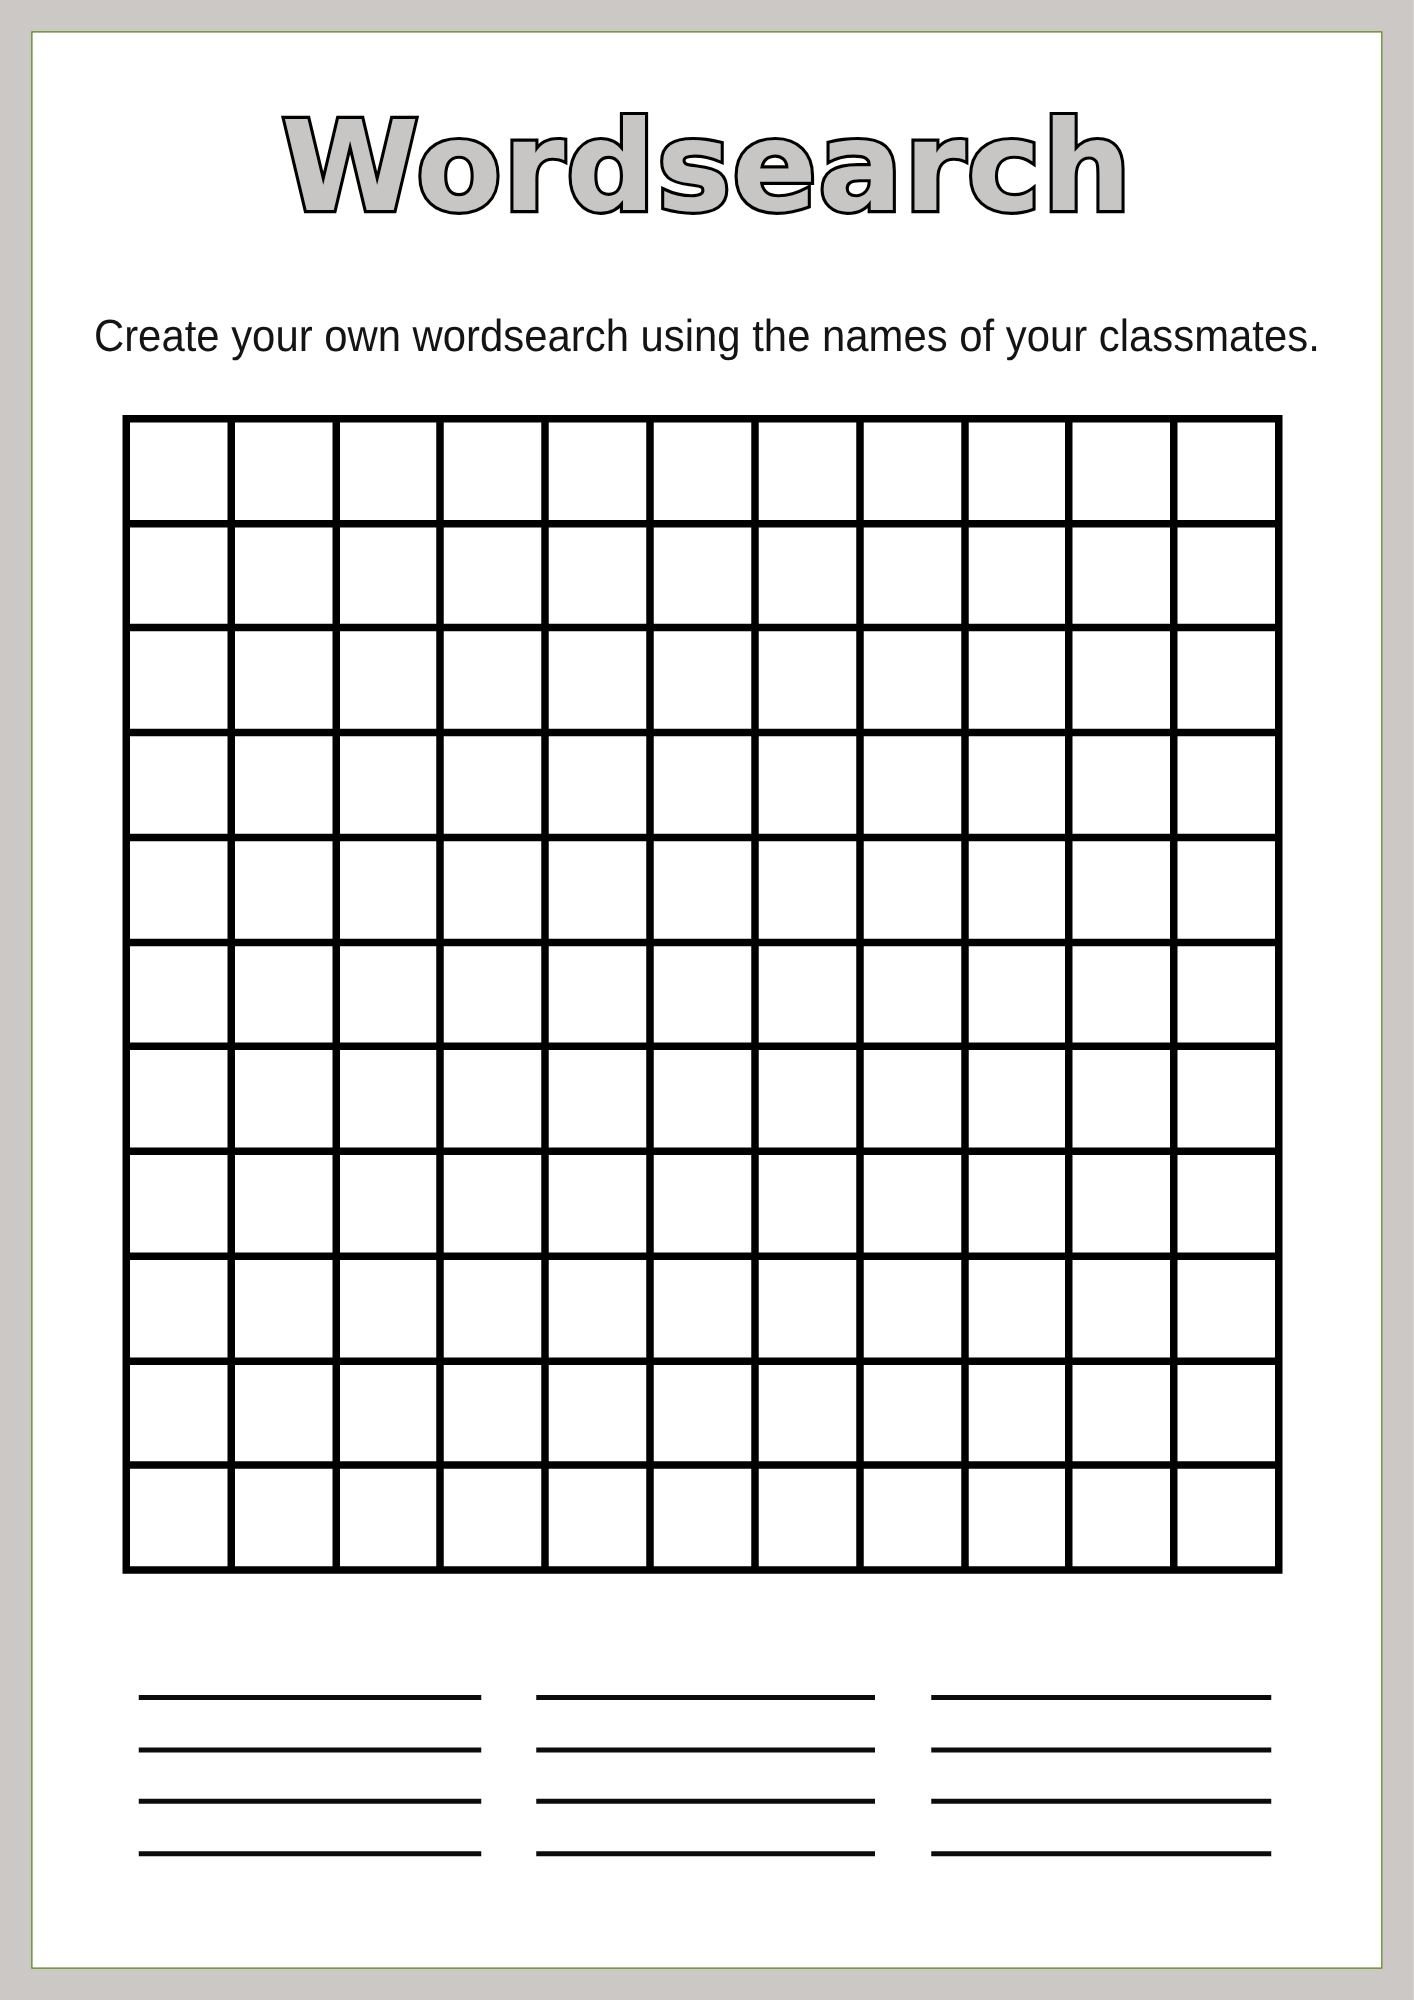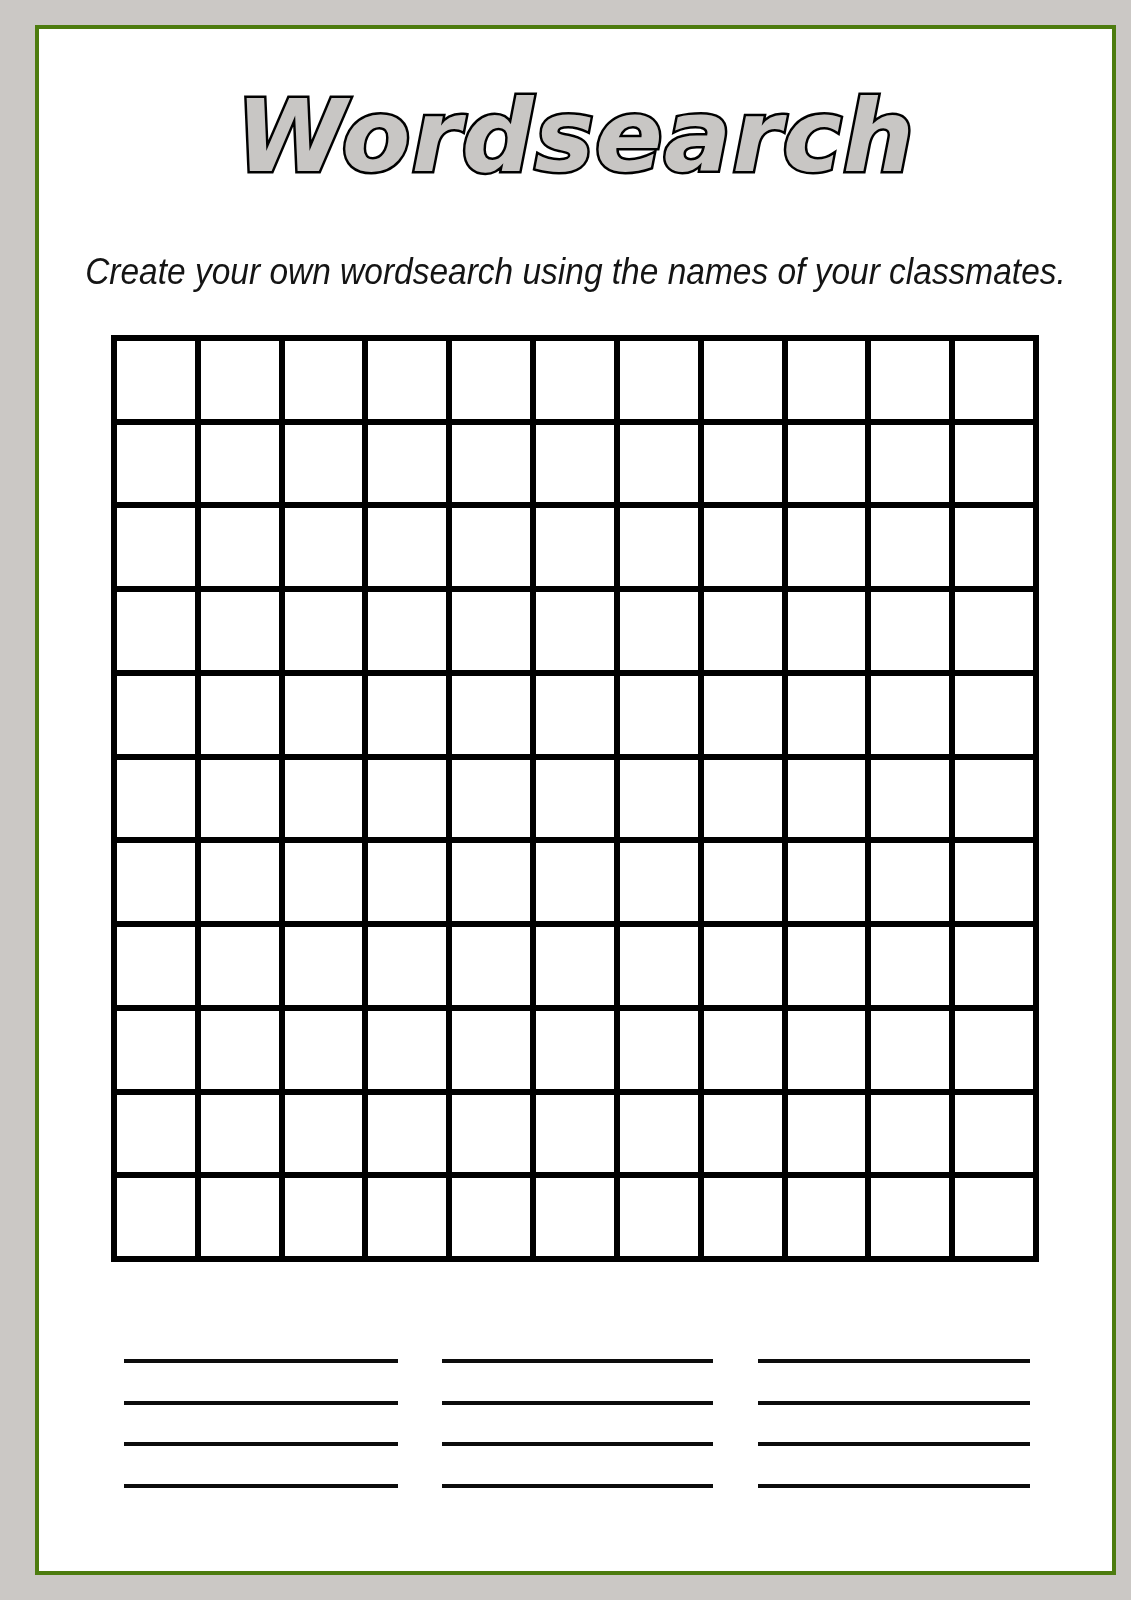--- a/index.html
+++ b/index.html
@@ -9,28 +9,27 @@
   body {
     width: 1131px;
     height: 1600px;
     position: relative;
     background: var(--frame-gray, #cbc8c5);
     font-family: "Liberation Sans", sans-serif;
     overflow: hidden;
   }
   .page {
     position: absolute;
-    left: 35px;
+    left: 25px;
     top: 25px;
     width: 1081px;
     height: 1550px;
     box-sizing: border-box;
     background: #ffffff;
-    border: 4px solid #4d7c0f;
-    font-style: italic;
+    border: 1px solid #4d7c0f;
   }
   .title {
     position: absolute;
     top: 58px;
     left: 0;
     width: 100%;
     text-align: center;
     font-family: "DejaVu Sans", sans-serif;
     font-weight: bold;
     font-size: 100px;

